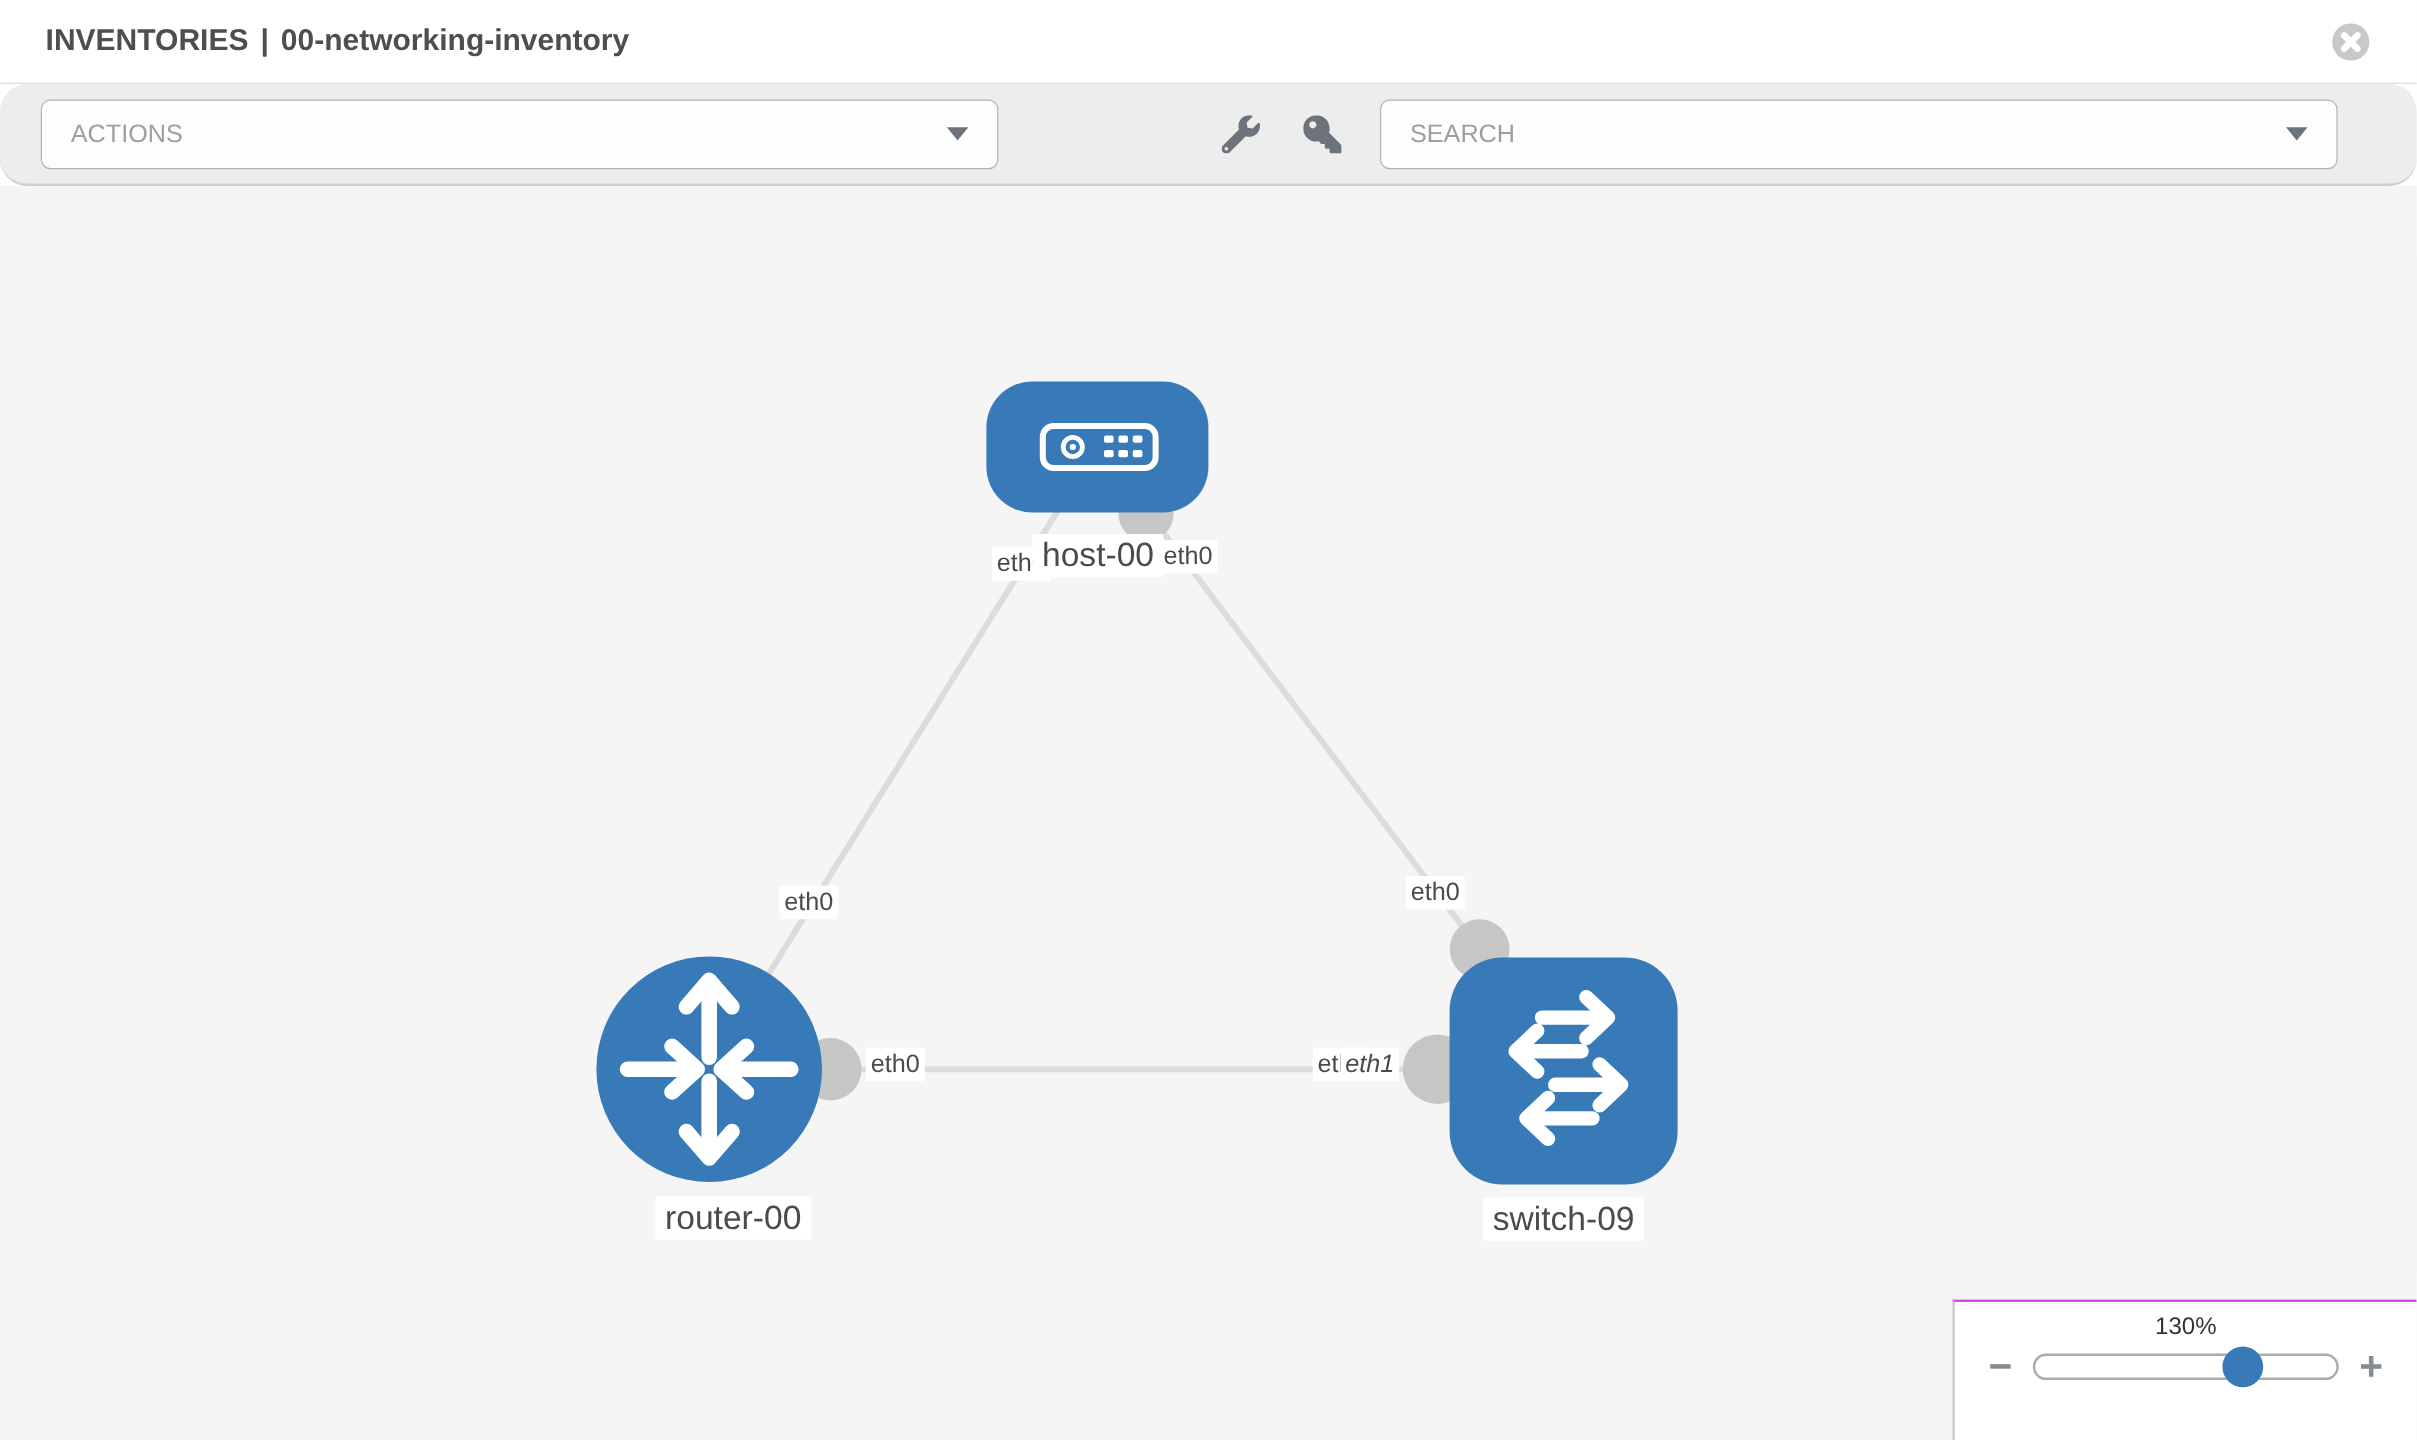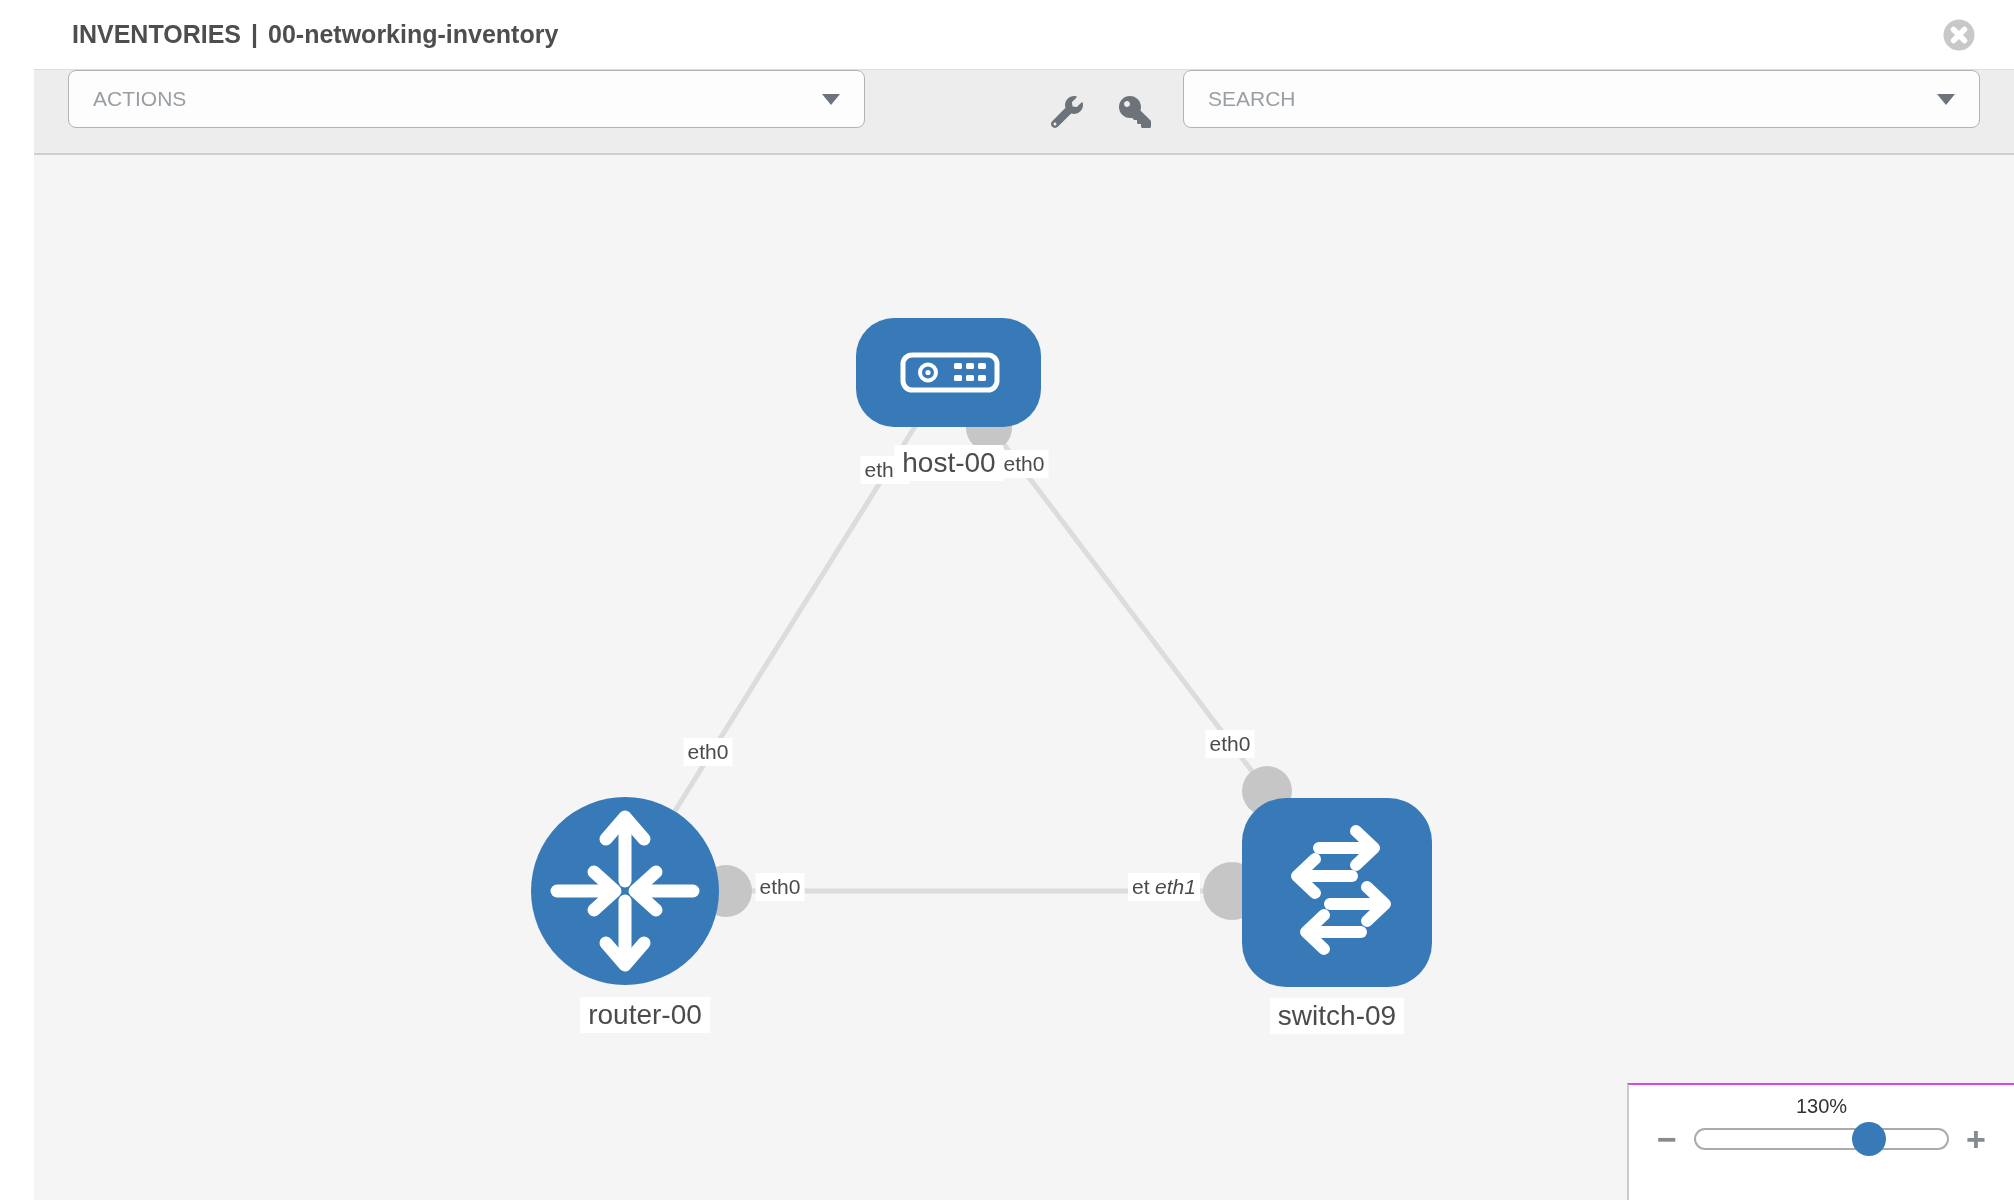--- a/index.html
+++ b/index.html
@@ -2,35 +2,35 @@
 <html><head>
 <meta charset="utf-8">
 <style>
   * { box-sizing: border-box; margin: 0; padding: 0; }
   html, body { width: 2014px; height: 1200px; }
   body {
     font-family: "Liberation Sans", "DejaVu Sans", sans-serif;
     background: #ffffff;
     overflow: hidden;
   }
-  .app { width: 2014px; height: 1200px; display: flex; flex-direction: column; padding-left: 34px; }
+  .app { width: 2014px; height: 1200px; display: flex; flex-direction: column; }
 
   
   .header {
     height: 70px; background: #ffffff; border-bottom: 1px solid #dddddd;
     display: flex; align-items: center; padding: 0 38px; flex: 0 0 auto;
   }
   .title { font-size: 25px; font-weight: bold; color: #4e4e4e; display: flex; gap: 10px; }
   .title .sep { color: #4e4e4e; }
   .close-btn { margin-left: auto; width: 34px; height: 34px; cursor: pointer; }
 
   
   .toolbar {
     height: 85px; background: #ededed; border-bottom: 2px solid #cfcfcf;
-    display: flex; padding: 0 34px; flex: 0 0 auto;
+    display: flex; align-items: center; padding: 0 34px; flex: 0 0 auto; border-radius: 23px;
   }
   .select-box {
     height: 58px; background: #fdfdfd; border: 1px solid #b3b3b3; border-radius: 8px;
     display: flex; align-items: center; padding: 0 24px; color: #9a9fa4; font-size: 21px;
   }
   .actions-box { width: 798px; justify-content: space-between; }
   .caret {
     width: 0; height: 0;
     border-left: 9px solid transparent; border-right: 9px solid transparent;
     border-top: 11px solid #6d737b;

